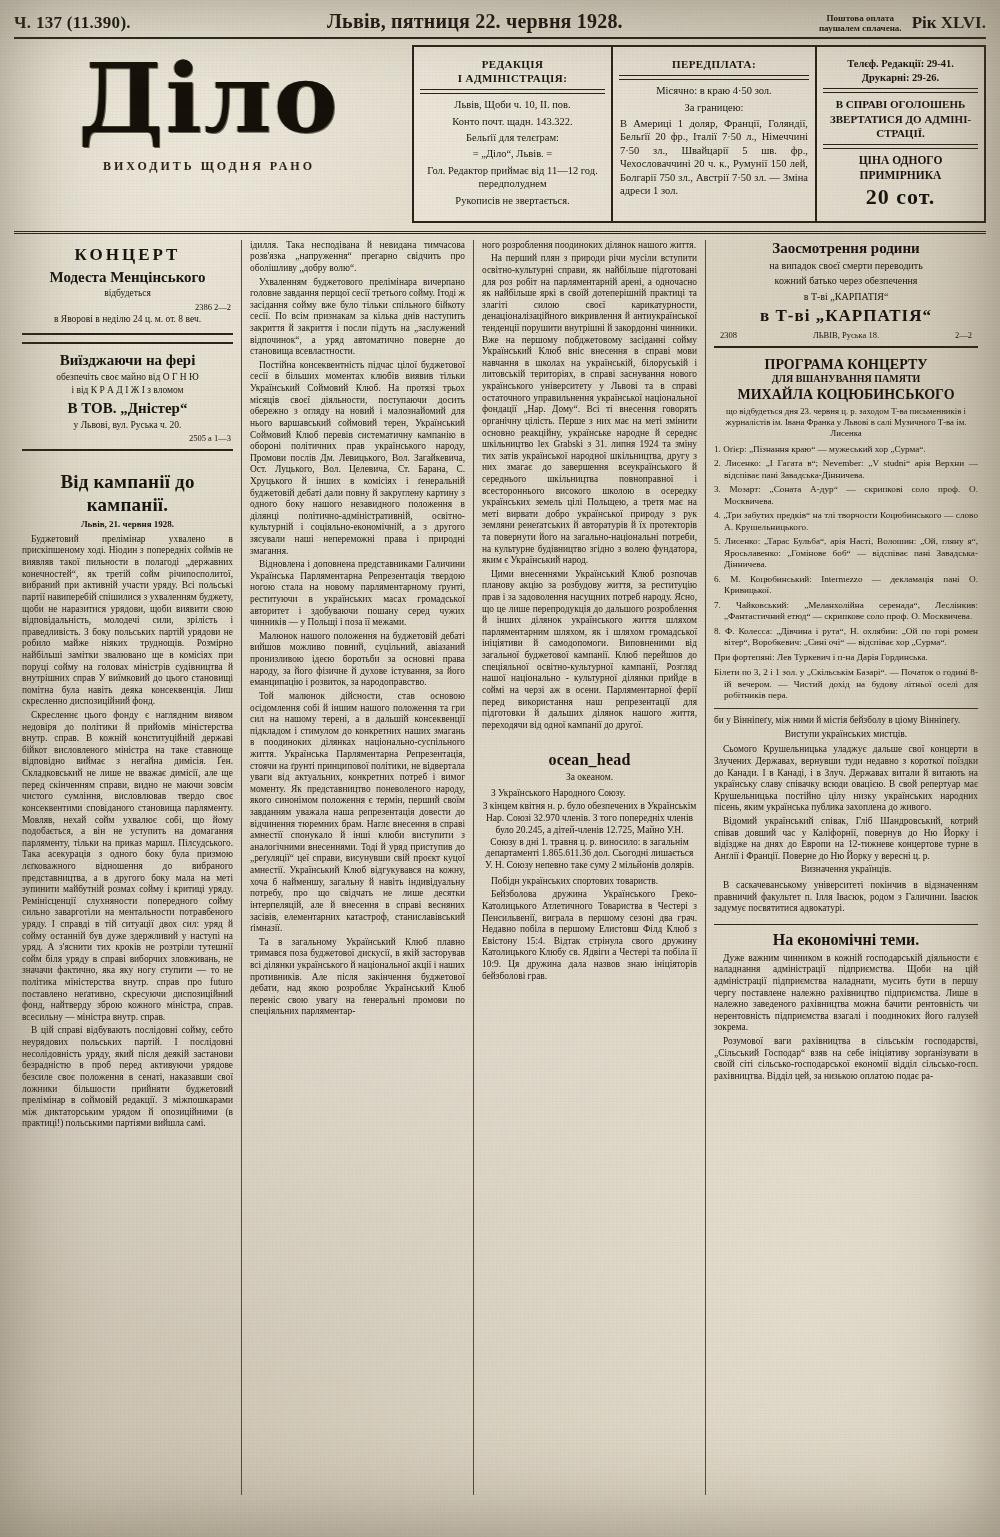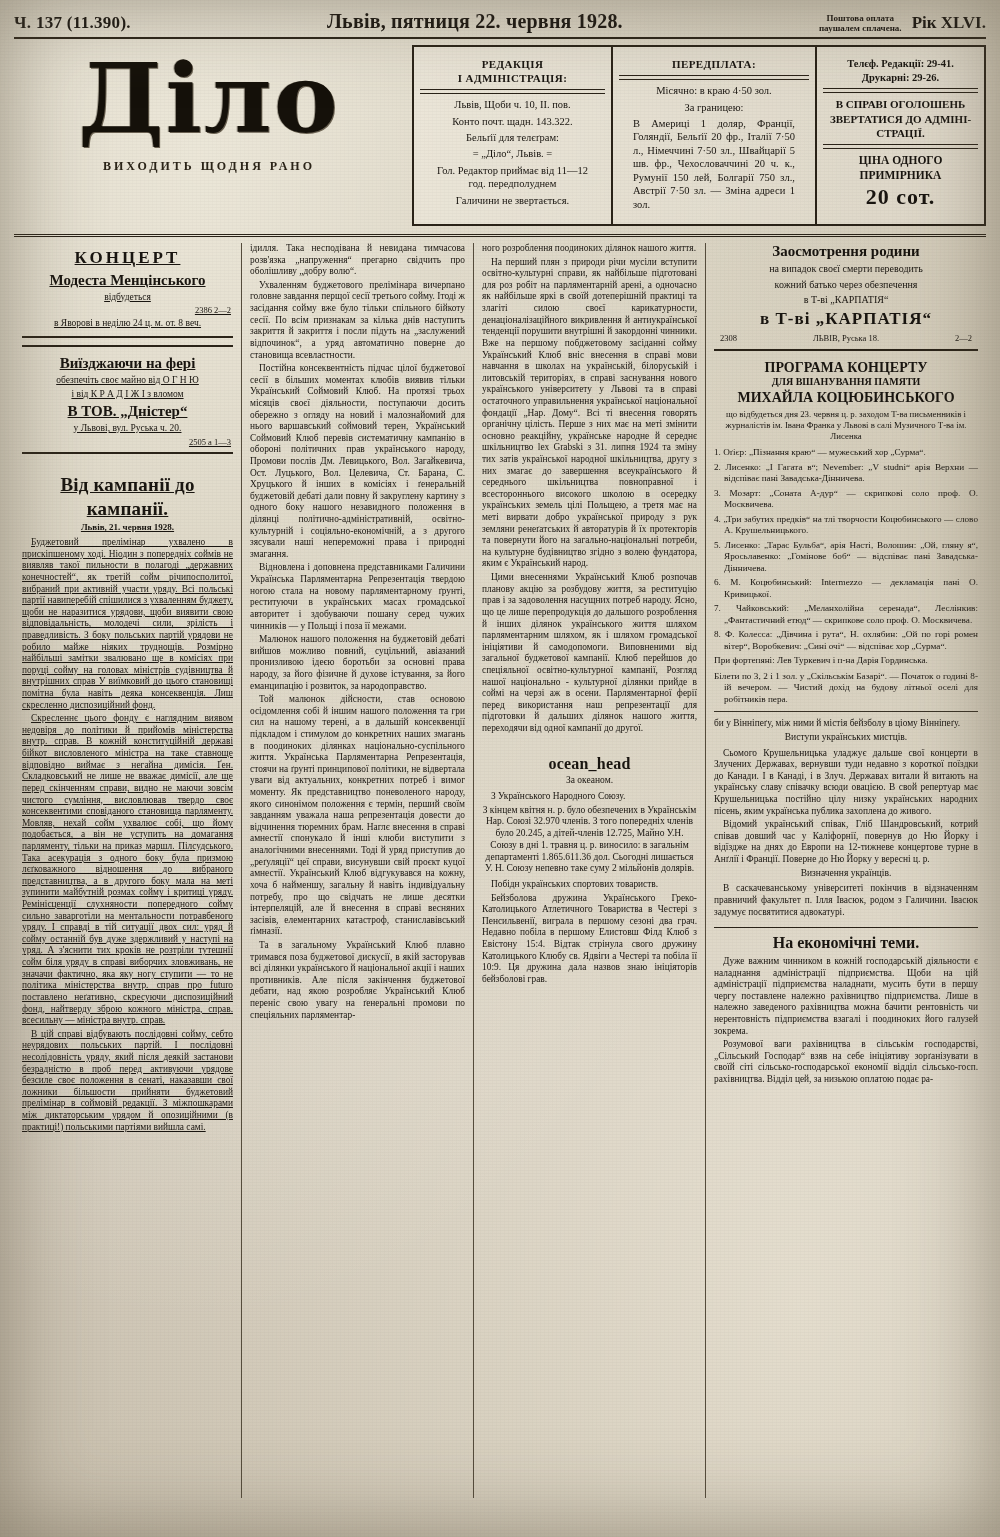--- a/index.html
+++ b/index.html
@@ -51,40 +51,40 @@
   .boxes{
     flex:1;display:flex;gap:0;border:2px solid #2a2318;
     background:rgba(255,253,245,.25);
     font-size:10.5px;line-height:1.28;
   }
   .box{padding:10px 6px;}
   .b1{width:185px;border-right:2px solid #2a2318;}
   .b2{width:190px;border-right:2px solid #2a2318;}
   .b3{flex:1;}
   .box .hd{text-align:center;font-weight:bold;font-size:11px;letter-spacing:.4px;}
-  .box p{margin:3px 14px;}
+  .box p{margin:3px 1px;}
   .ctr{text-align:center;}
   .just{text-align:justify;}
   .rule-dbl{border-top:1px solid #2a2318;border-bottom:1px solid #2a2318;height:3px;margin:4px 0;}
   .phone{font-size:10.5px;text-align:center;font-weight:bold;line-height:1.3;}
   .adsmall{font-size:11px;text-align:center;font-weight:bold;line-height:1.3;margin-top:4px;}
   .price-line{text-align:center;font-weight:bold;font-size:11.5px;margin-top:4px;}
   .price-big{text-align:center;font-weight:bold;font-size:22px;letter-spacing:1px;}
 
   .head-rule{border-top:3px double #2a2318;margin:8px 0 6px;}
 
   
   .cols{display:flex;gap:0;height:1255px;}
   .col{
     font-size:9.4px;line-height:1.235;text-align:justify;
     padding:0 8px;
     box-sizing:border-box;
     overflow:hidden;
   }
-  .c1{width:228px;border-right:1px solid #554c3c;text-decoration:underline;}
+  .c1{width:228px;border-right:1px solid #554c3c;}
   .c2{width:232px;border-right:1px solid #554c3c;}
   .c3{width:232px;border-right:1px solid #554c3c;}
   .c4{width:280px;}
   .col p{margin:0 0 2px 0;text-indent:9px;}
   .col p.noind{text-indent:0;}
 
   
   .ad{
     border-top:2px solid #2a2318;border-bottom:2px solid #2a2318;
     padding:5px 2px;margin:0 0 7px 0;text-align:center;
@@ -157,21 +157,21 @@
     <div class="boxes">
       <div class="box b1">
         <div class="hd" style="white-space:pre-line">РЕДАКЦІЯ
 І АДМІНІСТРАЦІЯ:</div>
         <div class="rule-dbl"></div>
         <p class="ctr">Львів, Щоби ч. 10, ІІ. пов.</p>
         <p class="ctr">Конто почт. щадн. 143.322.</p>
         <p class="ctr">Бельґії для телєґрам:</p>
         <p class="ctr">= „Діло“, Львів. =</p>
         <p class="ctr">Гол. Редактор приймає від 11—12 год. передполуднем</p>
-        <p class="ctr">Галичини не звертається.</p>
+        <p class="ctr">Рукописів не звертається.</p>
       </div>
 
       <div class="box b2">
         <div class="hd">ПЕРЕДПЛАТА:</div>
         <div class="rule-dbl"></div>
         <p class="ctr">Місячно: в краю 4·50 зол.</p>
         <p class="ctr">За границею:</p>
         <p class="just">В Америці 1 доляр, Франції, Голяндії, Бельґії 20 фр., Італії 7·50 л., Німеччині 7·50 зл., Швайцарії 5 шв. фр., Чехословаччині 20 ч. к., Румунії 150 лей, Болгарії 750 зл., Австрії 7·50 зл. — Зміна адреси 1 зол.</p>
       </div>
 

